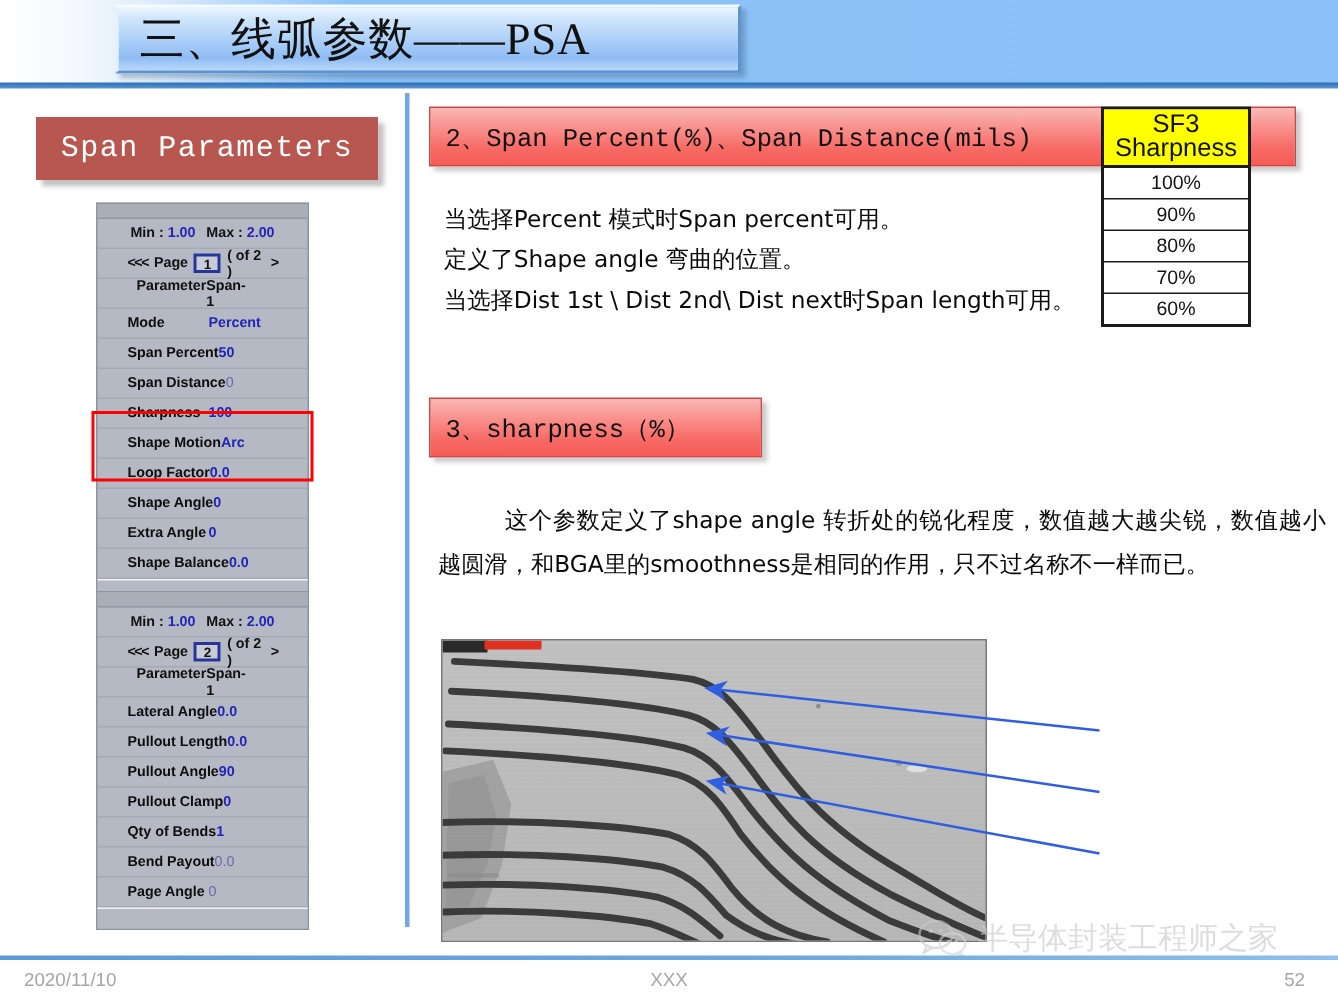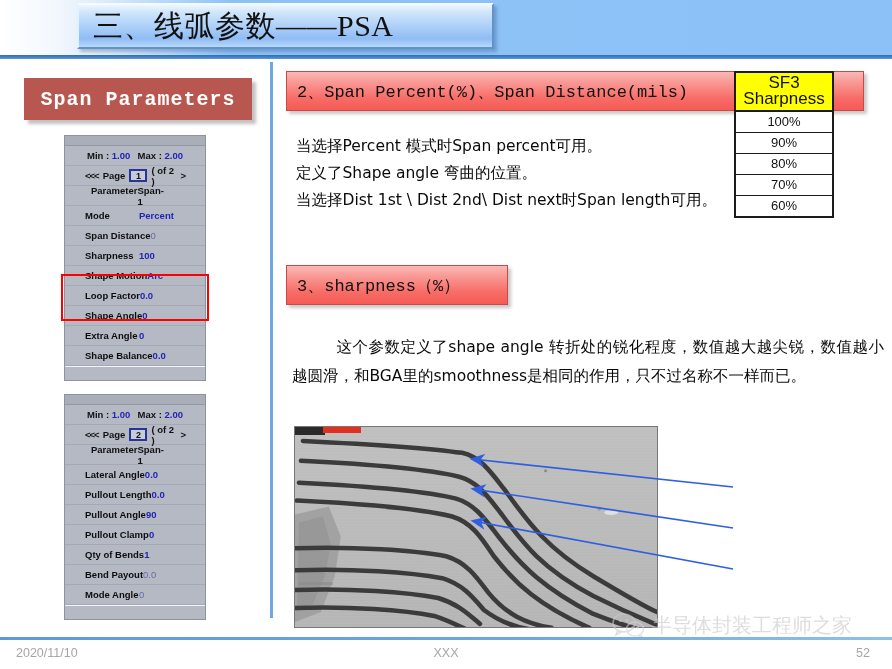--- a/index.html
+++ b/index.html
@@ -45,21 +45,21 @@
   .left-col{position:absolute;left:22px;top:63px;width:232px;height:552px;}
 
   .span-param-title{
     position:absolute;left:2px;top:15px;width:228px;height:42px;
     background:#b75750;
     box-shadow:4px 4px 3px rgba(120,120,120,.45);
     display:flex;align-items:center;justify-content:center;
   }
   .span-param-title span{
     font-family:"Liberation Mono","DejaVu Sans Mono",monospace;
-    font-size:20px;color:#ffffff;letter-spacing:1px;font-weight:bold;
+    font-size:20px;color:#ffffff;letter-spacing:1px;
   }
 
   
   .panel{
     position:absolute;left:42px;
     width:142px;
     background:#b4b9c4;
     border:1px solid #8d93a0;
     box-sizing:border-box;
     font-size:9.5px;
@@ -231,20 +231,24 @@
           <span class="b">Span-1</span>
         </div>
       </div>
 
       <div id="p1rows">
           <div class="panel-row">
             <span class="lbl">Mode</span>
             <span class="val">Percent</span>
           </div>
           <div class="panel-row">
+            <span class="lbl">Span Percent</span>
+            <span class="val">50</span>
+          </div>
+          <div class="panel-row">
             <span class="lbl">Span Distance</span>
             <span class="val dim">0</span>
           </div>
           <div class="panel-row">
             <span class="lbl">Sharpness</span>
             <span class="val">100</span>
           </div>
           <div class="panel-row">
             <span class="lbl">Shape Motion</span>
             <span class="val">Arc</span>
@@ -319,21 +323,21 @@
           </div>
           <div class="panel-row">
             <span class="lbl">Qty of Bends</span>
             <span class="val">1</span>
           </div>
           <div class="panel-row">
             <span class="lbl">Bend Payout</span>
             <span class="val dim">0.0</span>
           </div>
           <div class="panel-row">
-            <span class="lbl">Mode Angle</span>
+            <span class="lbl">Page Angle</span>
             <span class="val dim">0</span>
           </div>
         </div>
       <div class="panel-strip bottom"></div>
     </div>
   </div>
 
   <div class="col-divider"></div>
 
   <div class="right-col">

